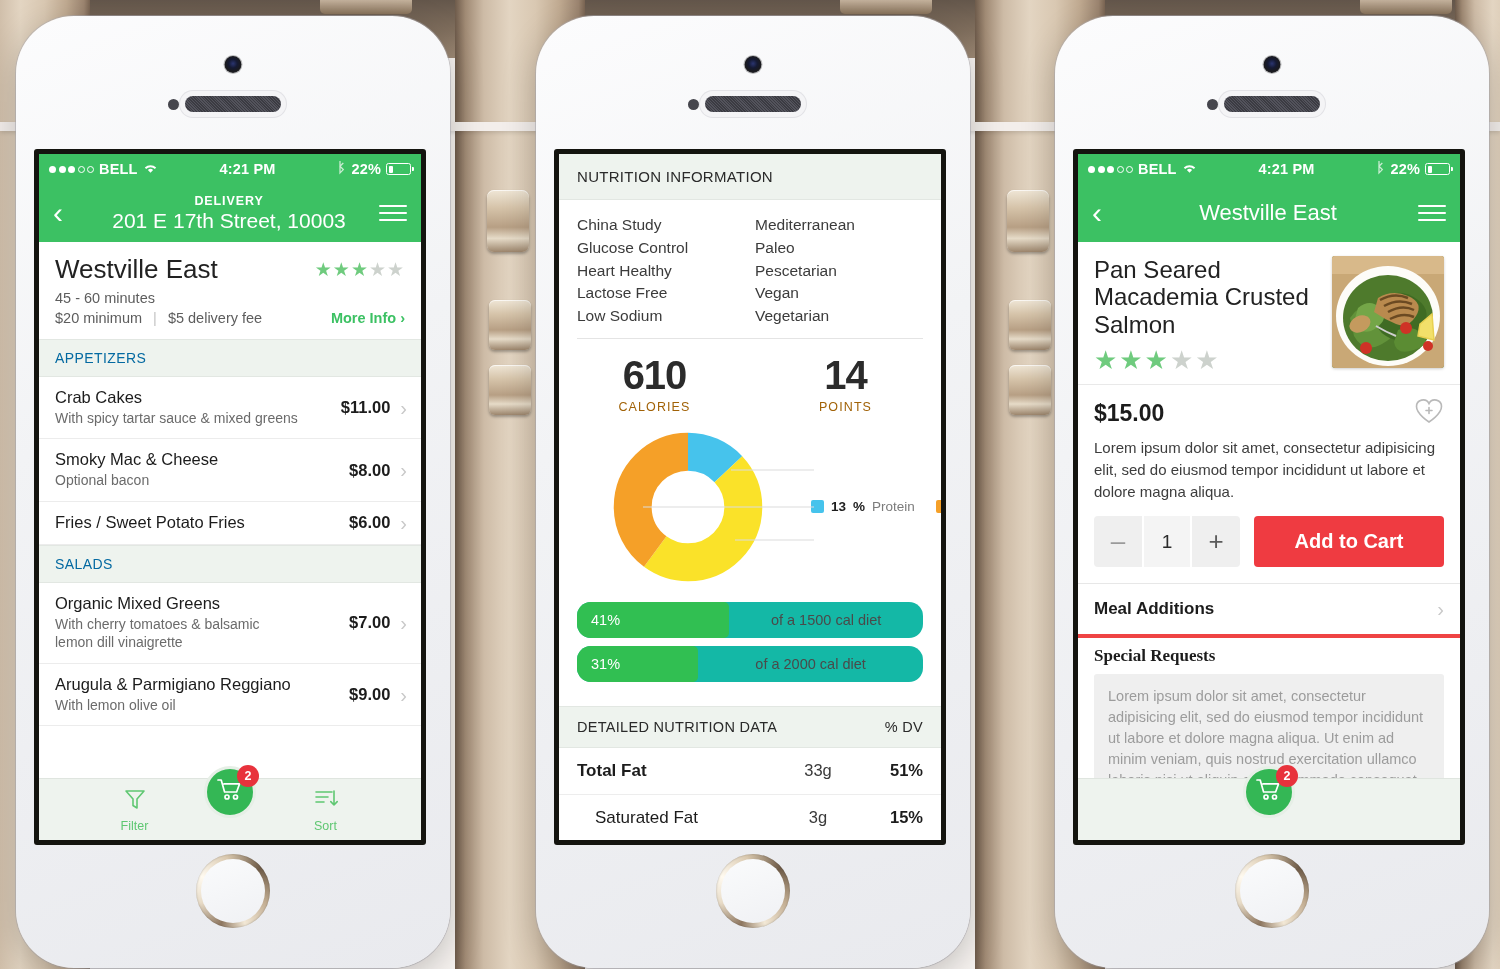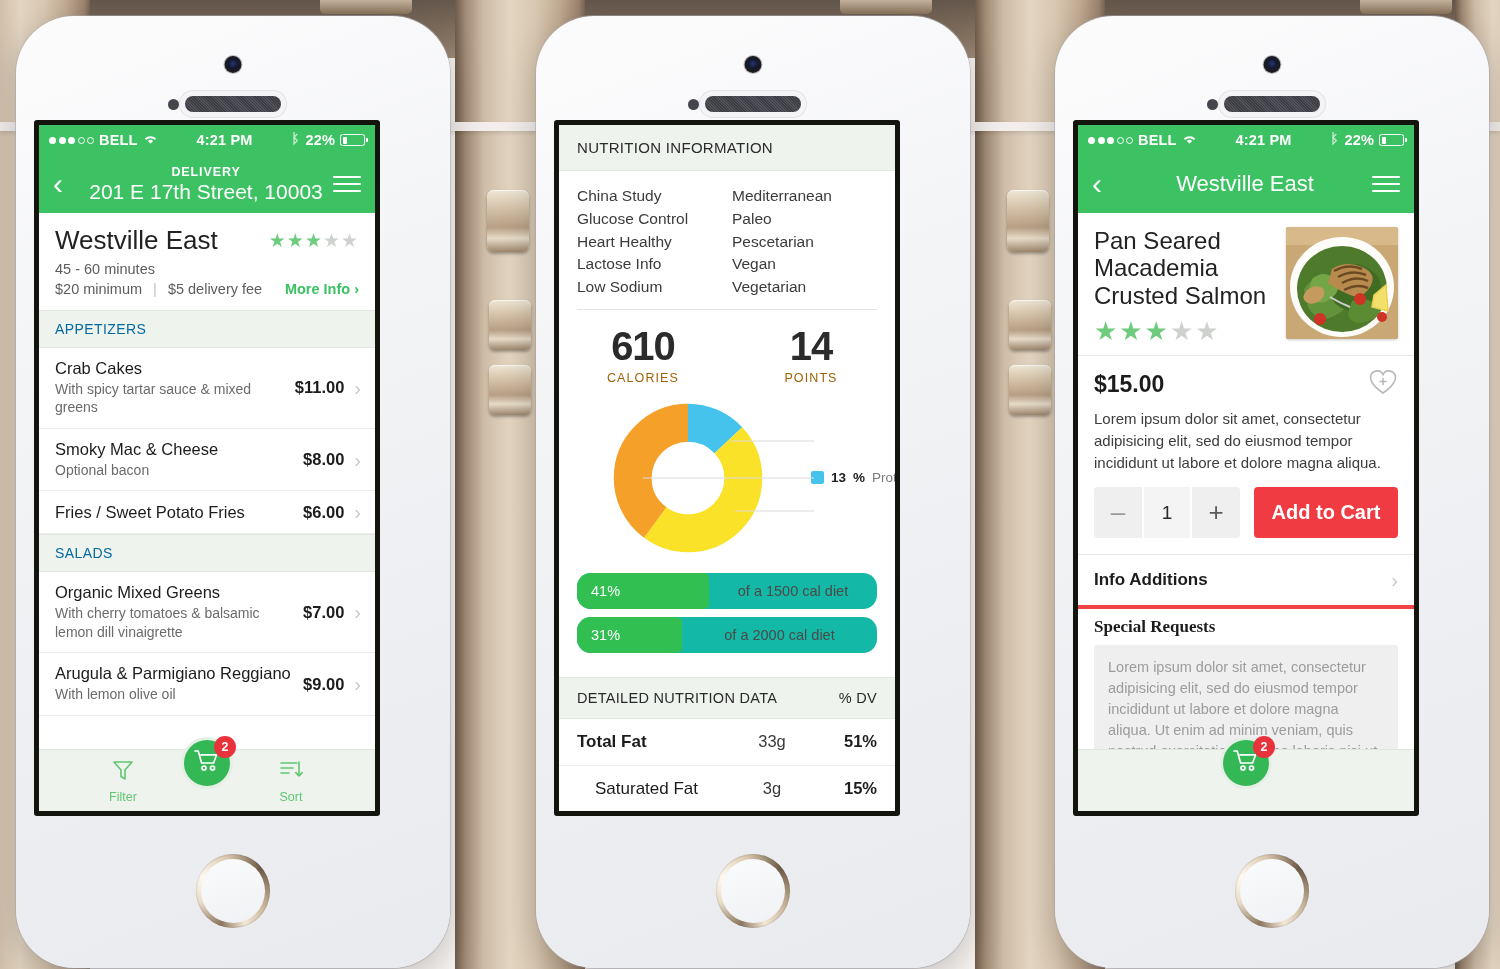--- a/index.html
+++ b/index.html
@@ -74,22 +74,22 @@
     background:conic-gradient(from 200deg,#8e7760 0deg,#e8dcc8 50deg,#fffaf0 95deg,#d9c8ae 150deg,#6e5b48 210deg,#c3ae93 270deg,#f2e8d6 320deg,#8e7760 360deg);
     box-shadow:inset 0 0 2px rgba(0,0,0,.3);
   }
   .home::after {
     content:""; position:absolute; inset:5px; border-radius:50%;
     background:linear-gradient(160deg,#fafbfc,#f0f1f4);
   }
 
   
   .screen {
-    position:absolute; left:18px; top:104px;
-    width:346px; height:696px;
+    position:absolute; left:18px; top:133px;
+    width:392px; height:696px;
     background:#fff; overflow:hidden;
     border:5px solid #14140f;
     border-radius:3px;
   }
   .scr-inner { width:100%; height:100%; overflow:hidden; position:relative; background:#fff; }
 
   
   .statusbar {
     height:30px; background:#3cc163; color:#fff;
     display:flex; align-items:center; padding:0 10px;
@@ -449,21 +449,21 @@
 
     <div class="nutri-head">NUTRITION INFORMATION</div>
 
     <div class="diet-grid" style="border-bottom:none">
       <div>China Study</div>
       <div>Mediterranean</div>
       <div>Glucose Control</div>
       <div>Paleo</div>
       <div>Heart Healthy</div>
       <div>Pescetarian</div>
-      <div>Lactose Info</div>
+      <div>Lactose Free</div>
       <div>Vegan</div>
       <div>Low Sodium</div>
       <div>Vegetarian</div>
     </div>
     <div class="diet-divider"></div>
 
     <div class="cal-row">
       <div class="cal-cell">
         <div class="cal-big">610</div>
         <div class="cal-lbl">CALORIES</div>
@@ -639,21 +639,21 @@
     <div class="buy-row">
       <div class="stepper">
         <div class="step-btn">–</div>
         <div class="step-val">1</div>
         <div class="step-btn plus">+</div>
       </div>
       <button class="addcart">Add to Cart</button>
     </div>
 
     <div class="dish-link">
-      <span class="dish-link-lbl">Info Additions</span>
+      <span class="dish-link-lbl">Meal Additions</span>
       <span class="chev">›</span>
     </div>
 
     <div class="sr-head">
       <span class="dish-link-lbl">Special Requests</span>
     </div>
     <div class="sr-box">Lorem ipsum dolor sit amet, consectetur adipisicing elit, sed do eiusmod tempor incididunt ut labore et dolore magna aliqua. Ut enim ad minim veniam, quis nostrud exercitation ullamco laboris nisi ut aliquip ex ea commodo consequat.</div>
 
     <div class="tabbar simple">
       <div class="cartbtn">

